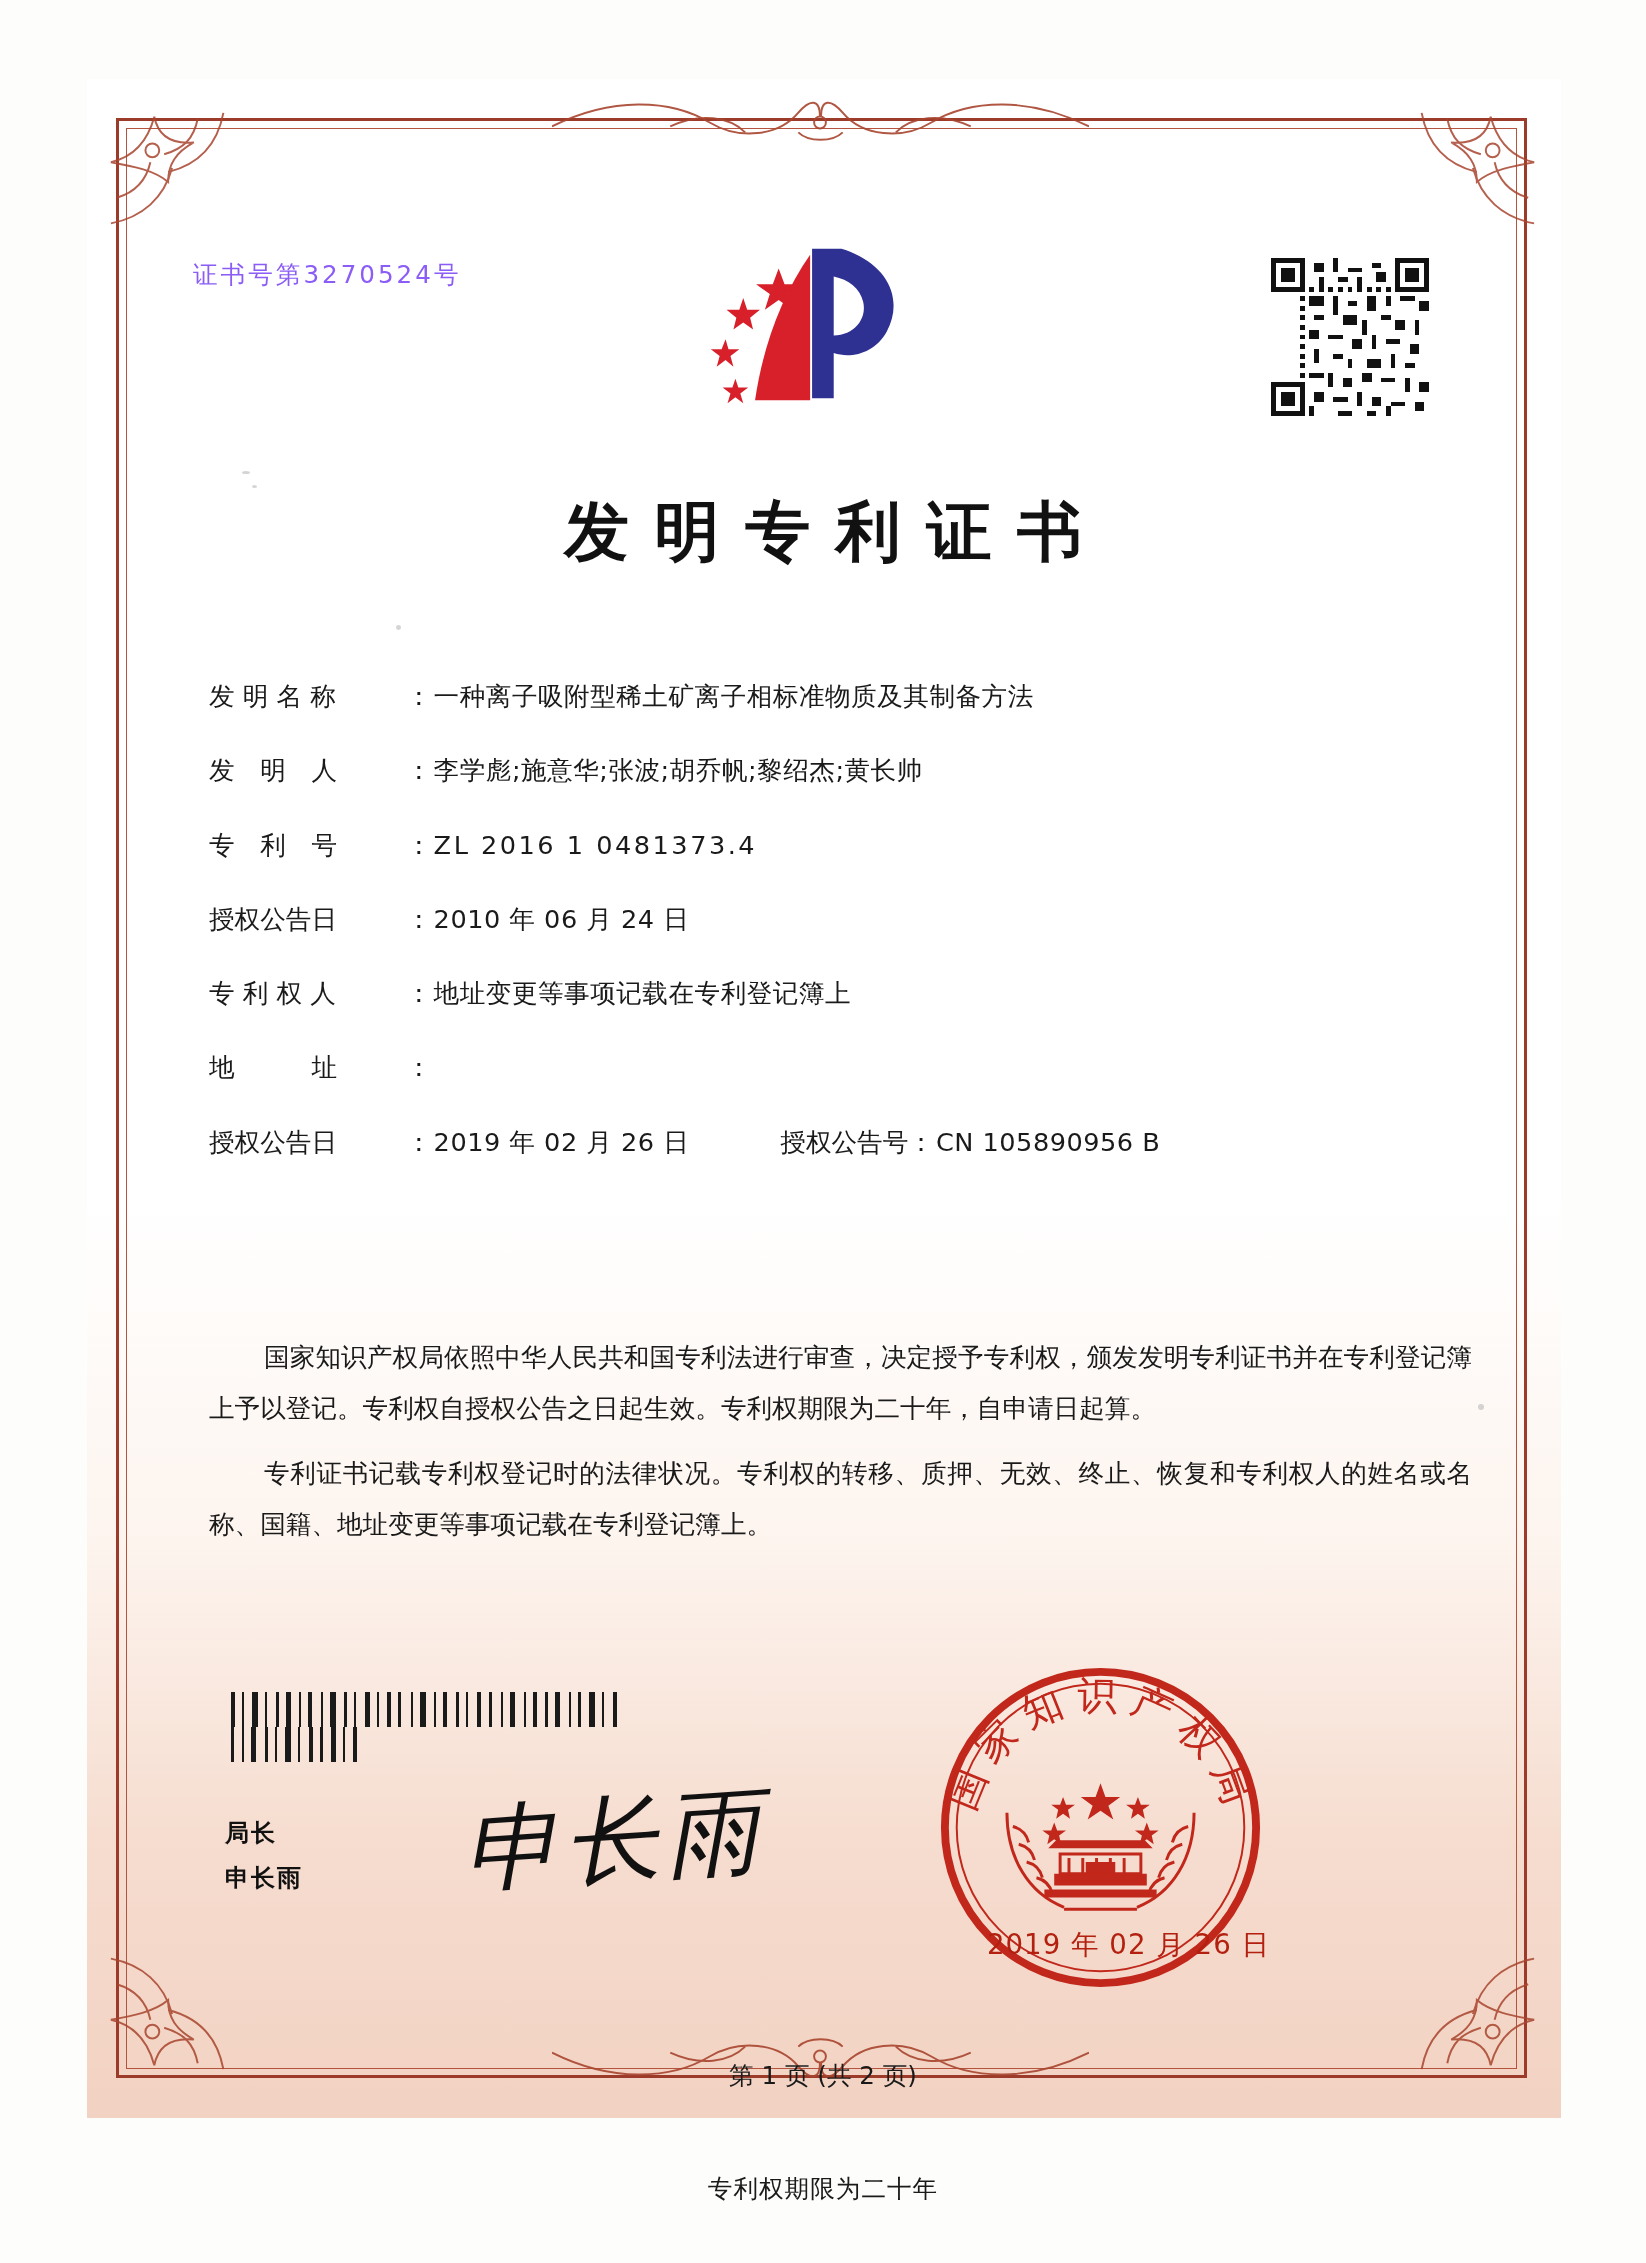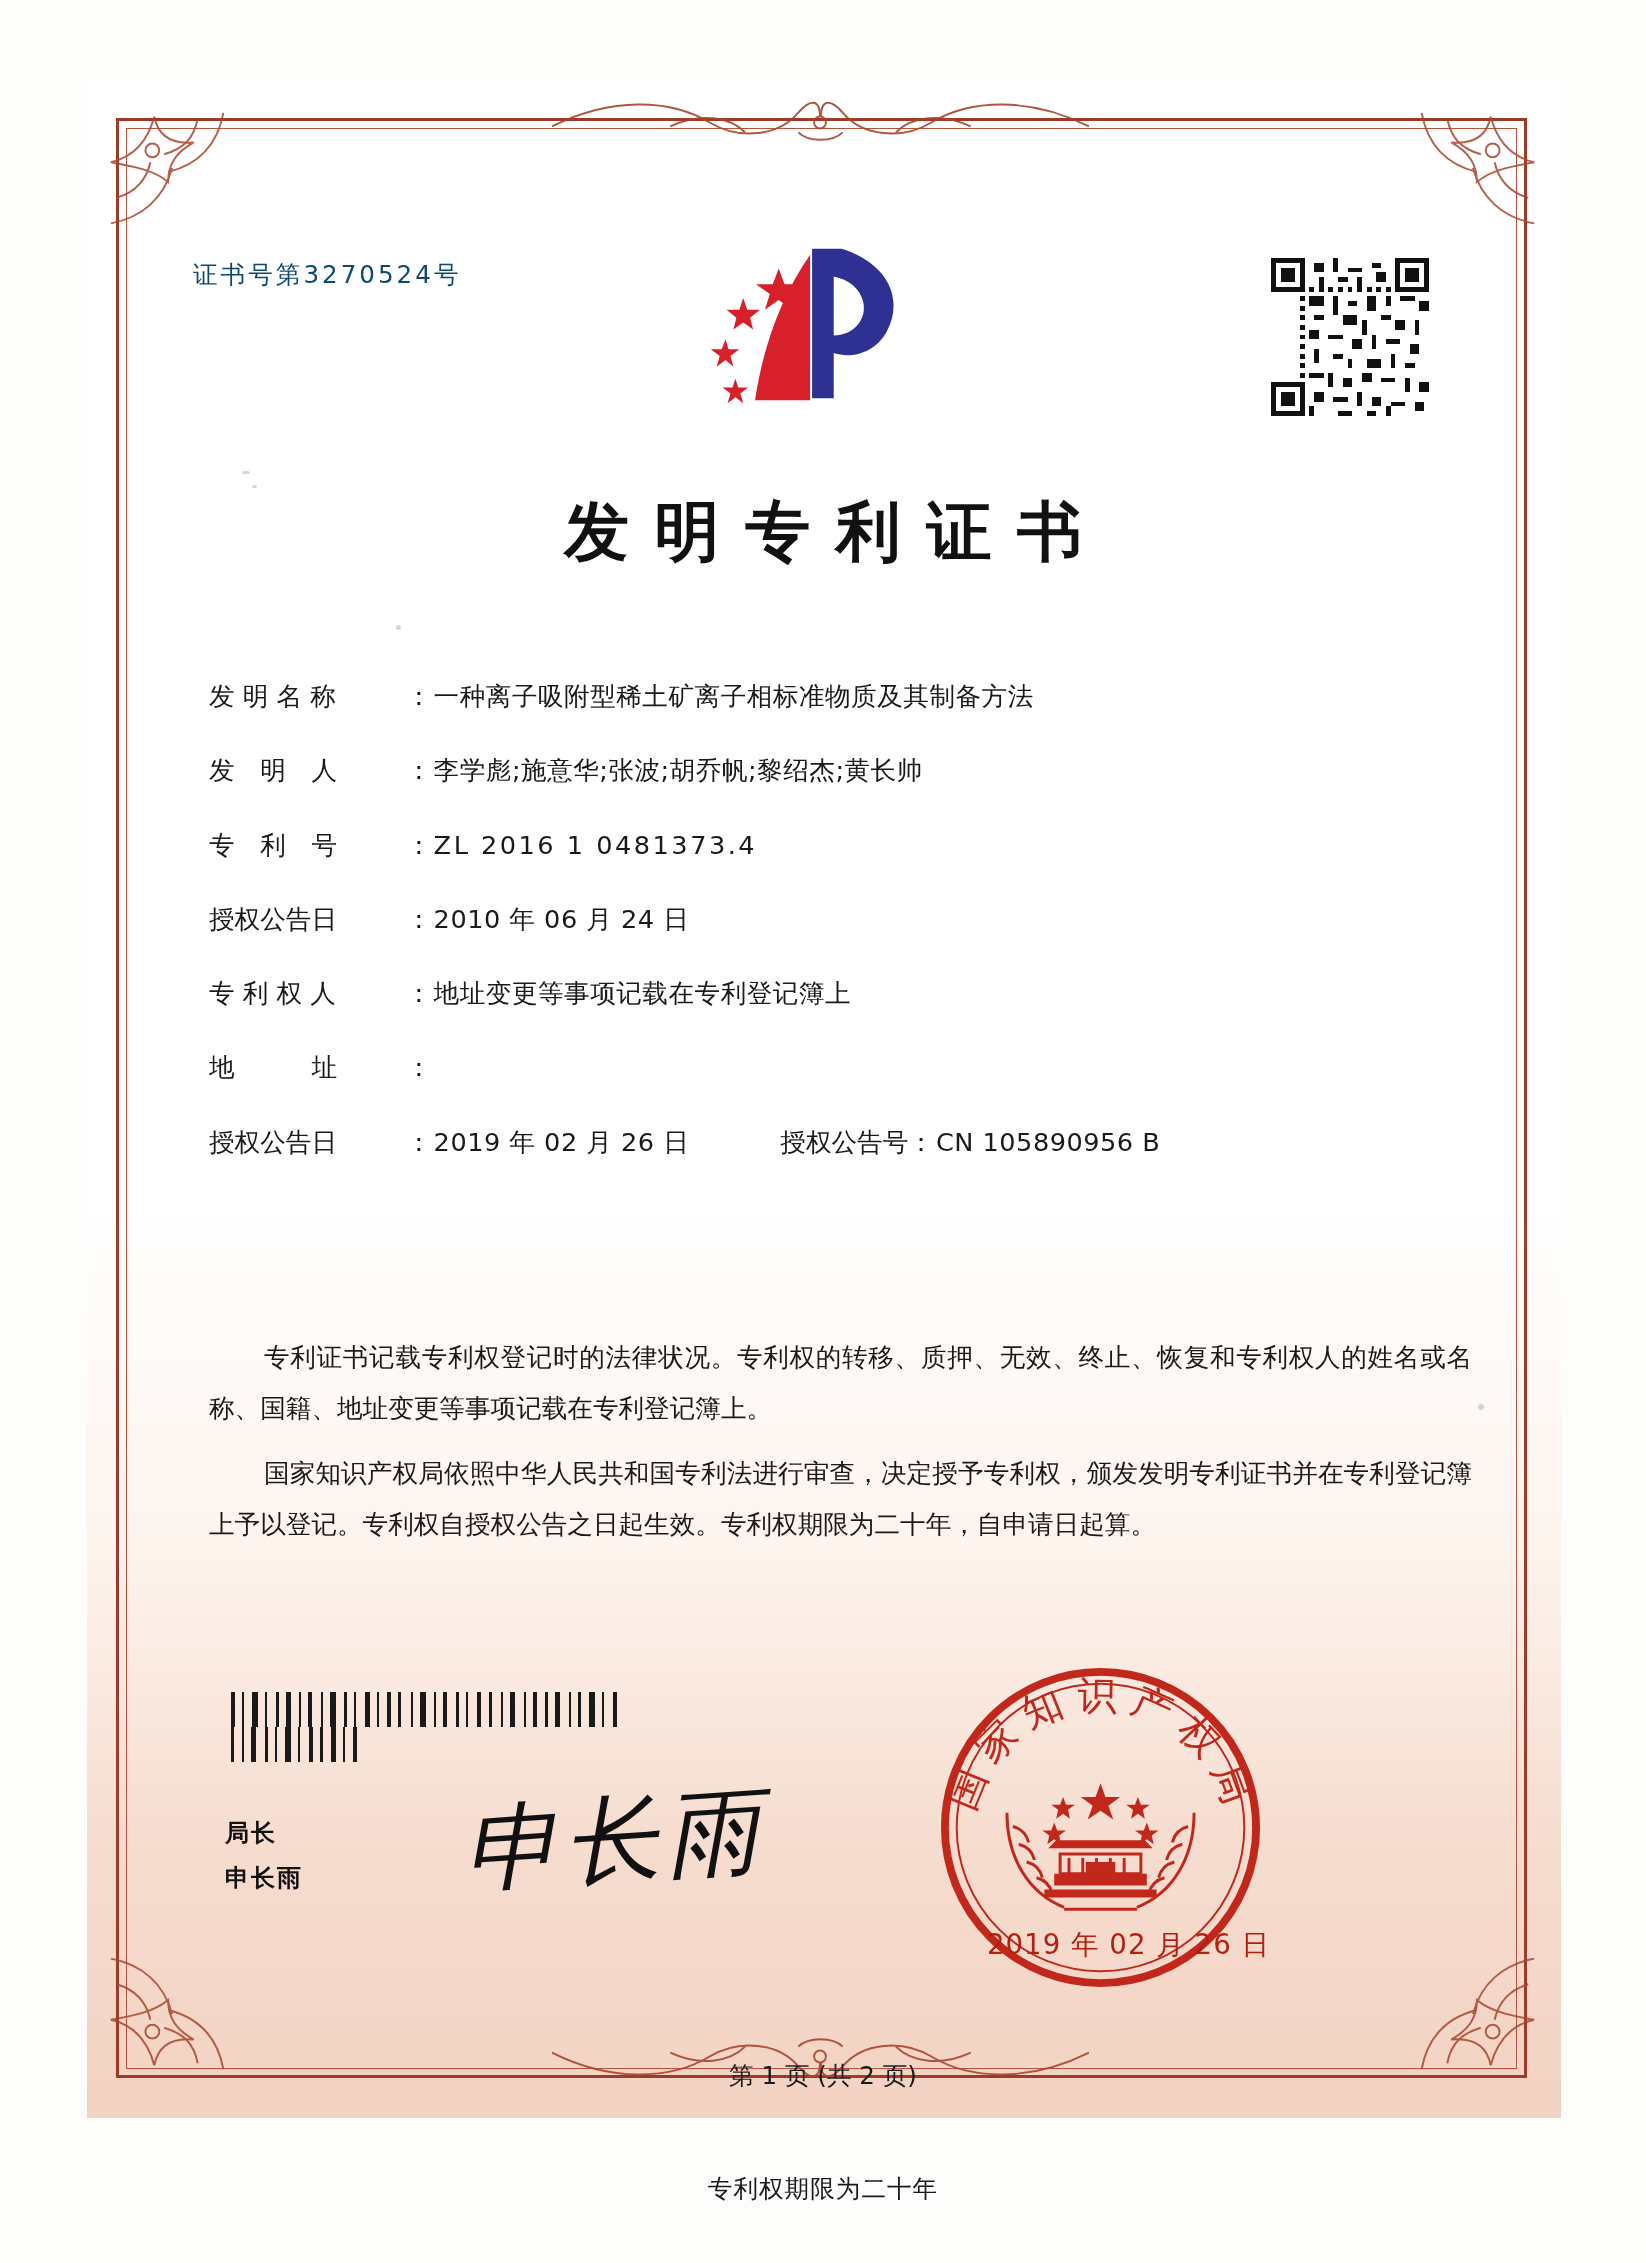--- a/index.html
+++ b/index.html
@@ -88,21 +88,21 @@
   }
 
   
   .cert-number {
     position: absolute;
     left: 193px;
     top: 258px;
     font-size: 24.6px;
     letter-spacing: 3px;
     font-family: "DejaVu Sans", sans-serif;
-    color: #0c4a6e;
+    color: #8b5cf6;
     white-space: nowrap;
   }
 
   .logo {
     position: absolute;
     left: 694px;
     top: 241px;
     width: 246px;
     height: 177px;
   }
@@ -510,22 +510,22 @@
       <span class="colon">：</span>
       <span class="field-value">2019 年 02 月 26 日</span>
       <span class="row-inline-second">授权公告号</span>
       <span class="colon">：</span>
       <span class="field-value">CN 105890956 B</span>
     </div>
 
   </div>
 
   <div class="paragraphs">
+    <p>国家知识产权局依照中华人民共和国专利法进行审查，决定授予专利权，颁发发明专利证书并在专利登记簿上予以登记。专利权自授权公告之日起生效。专利权期限为二十年，自申请日起算。</p>
     <p>专利证书记载专利权登记时的法律状况。专利权的转移、质押、无效、终止、恢复和专利权人的姓名或名称、国籍、地址变更等事项记载在专利登记簿上。</p>
-    <p>国家知识产权局依照中华人民共和国专利法进行审查，决定授予专利权，颁发发明专利证书并在专利登记簿上予以登记。专利权自授权公告之日起生效。专利权期限为二十年，自申请日起算。</p>
   </div>
 
   <div class="barcode">
     <span style="width:3.9px"></span><span style="width:2px;background:transparent"></span>
     <span style="width:2px"></span><span style="width:3px;background:transparent"></span>
     <span style="width:5.9px"></span><span style="width:2px;background:transparent"></span>
     <span style="width:2px"></span><span style="width:3.9px;background:transparent"></span>
     <span style="width:3px"></span><span style="width:2px;background:transparent"></span>
     <span style="width:4.9px"></span><span style="width:3px;background:transparent"></span>
     <span style="width:2px"></span><span style="width:2px;background:transparent"></span>

